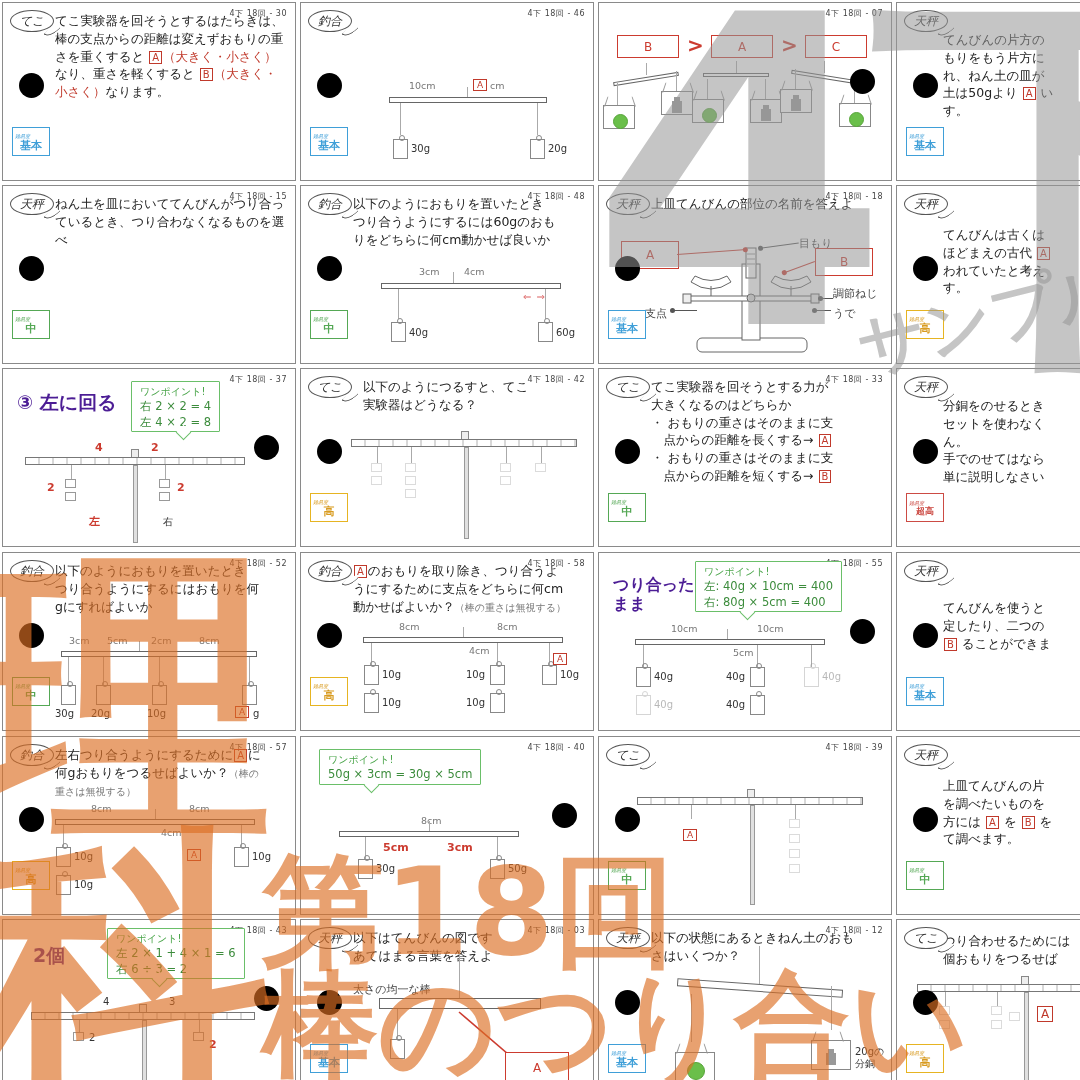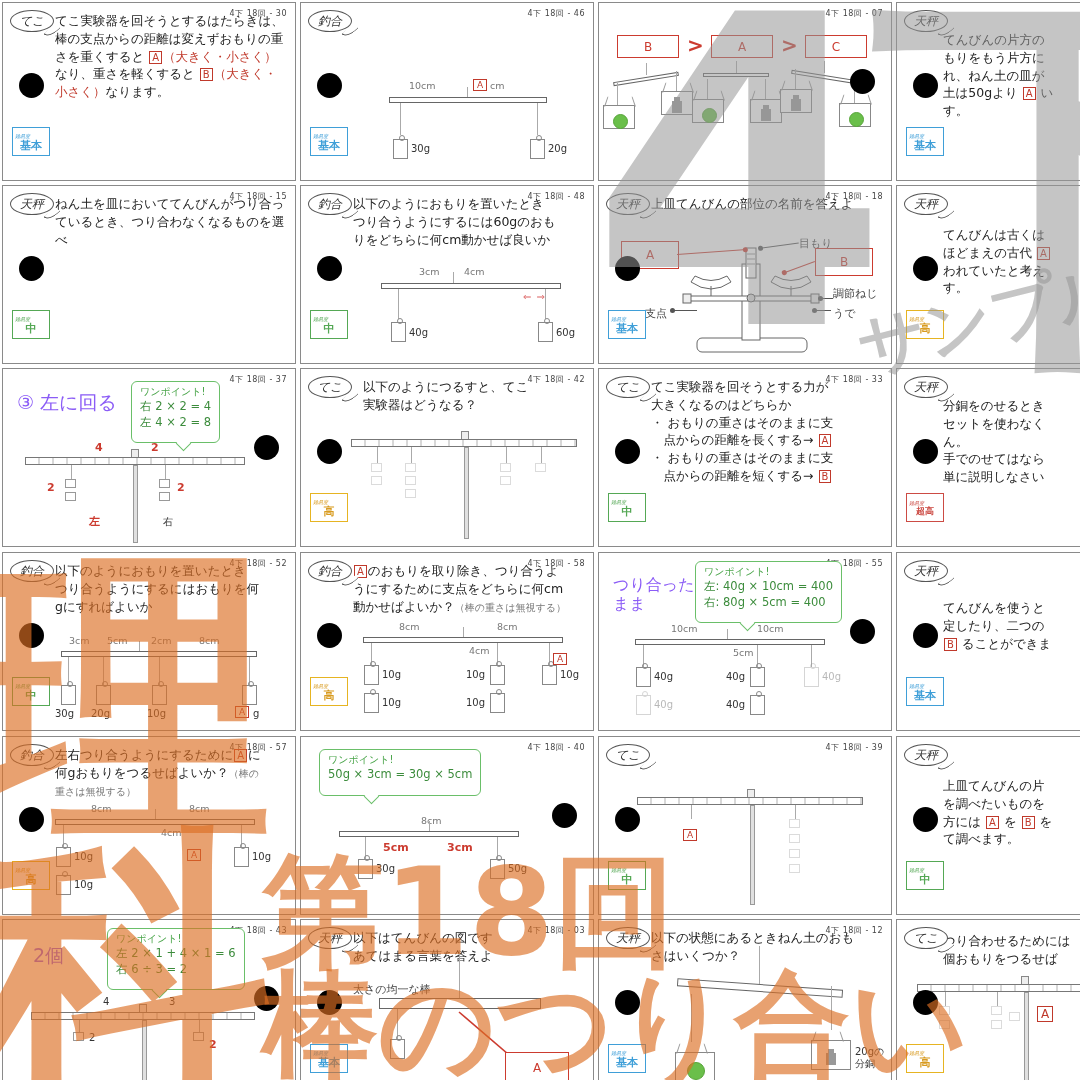--- a/index.html
+++ b/index.html
@@ -20,22 +20,22 @@
   .badge b{font-size:11px;font-weight:bold}
   .b-basic{border-color:#3f9fd8;color:#3f9fd8}
   .b-mid{border-color:#55a855;color:#55a855}
   .b-high{border-color:#e6b422;color:#d89b20}
   .b-vhigh{border-color:#cc4b44;color:#cc4b44}
   .qtext{position:absolute;left:52px;top:9px;width:234px;font-size:12.5px;line-height:1.42;white-space:pre-line;z-index:1}
   .qtext.full{left:46px;width:242px}
   .sg-r{color:#c0392b}
   .sg-b{color:#c0392b;border:1px solid #c0392b;padding:0 2px;font-size:10px;margin:0 1px}
   .sg-g{color:#777;font-size:10px}
-  .ans{position:absolute;left:14px;top:22px;font-size:19px;color:#8b5cf6;font-weight:normal;line-height:1.2;white-space:pre-line;z-index:2}
-  .op{position:absolute;border:1.5px solid #6abf69;border-radius:6px;background:#fff;padding:3px 8px 12px 8px;z-index:2}
+  .ans{position:absolute;left:14px;top:22px;font-size:19px;color:#4c1d95;font-weight:bold;line-height:1.2;white-space:pre-line;z-index:2}
+  .op{position:absolute;border:1.5px solid #6abf69;border-radius:1px;background:#fff;padding:3px 8px 1px 8px;z-index:2}
   .op .opt{font-size:10px;color:#4aa54a;display:block}
   .op .opl{font-size:11.5px;color:#3c8c3c;display:block;white-space:pre-line;line-height:1.35}
   .op::after{content:"";position:absolute;left:46px;bottom:-7px;width:10px;height:10px;background:#fff;
              border-right:1.5px solid #6abf69;border-bottom:1.5px solid #6abf69;transform:rotate(45deg)}
   .dia{position:absolute;left:0;top:0;width:100%;height:100%;z-index:1}
   .bar{position:absolute;height:6px;border:1px solid #666;background:#fff;box-sizing:border-box}
   .lbar{position:absolute;height:8px;border:1px solid #777;box-sizing:border-box;
         background:repeating-linear-gradient(90deg,#fff 0 12px,#d8d8d8 12px 14px)}
   .stand{position:absolute;width:5px;background:#e0e0e0;border:1px solid #999;box-sizing:border-box}
   .clip{position:absolute;width:8px;height:10px;border:1px solid #888;background:#eee;box-sizing:border-box}

